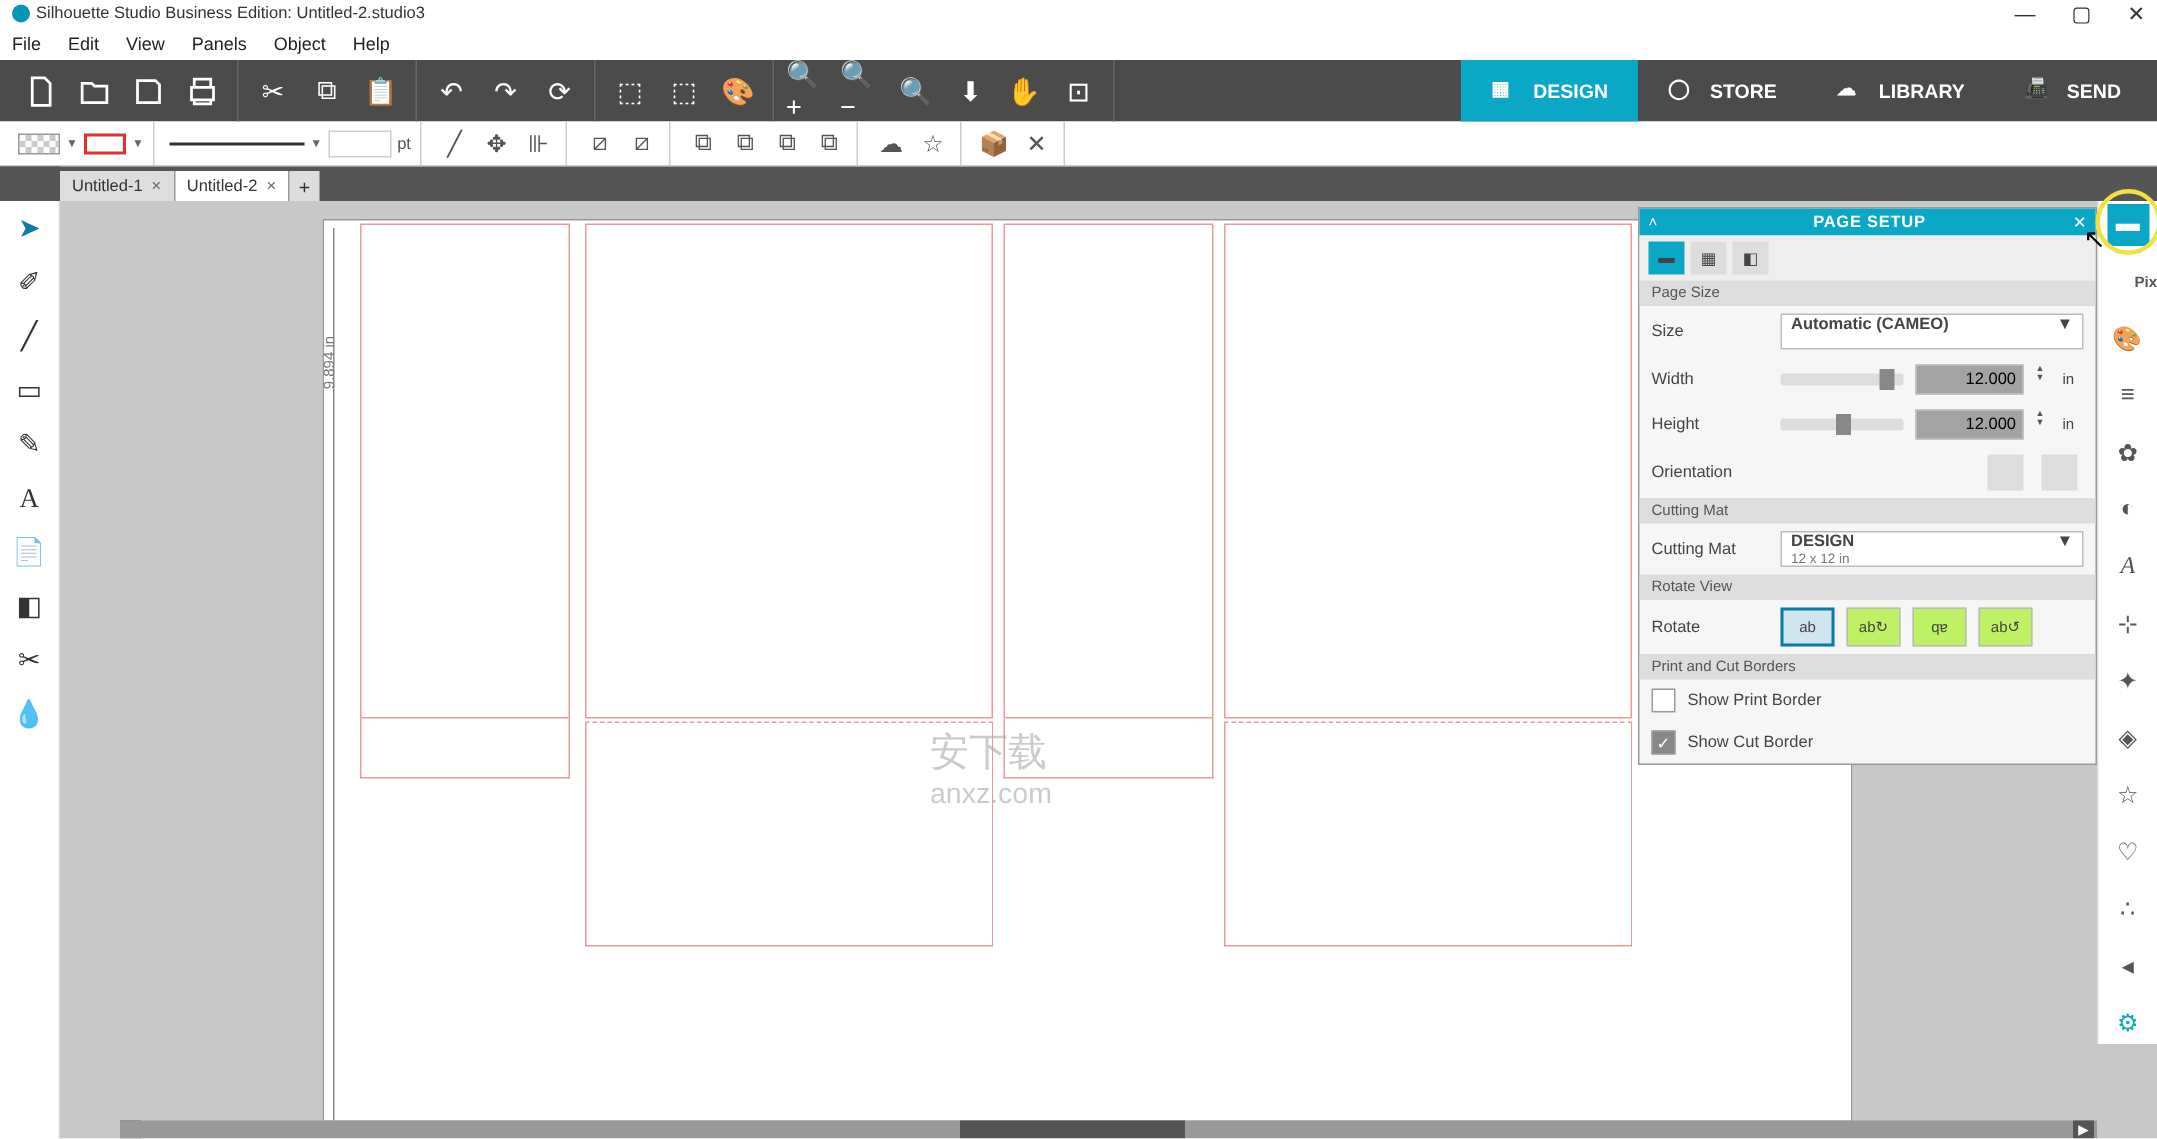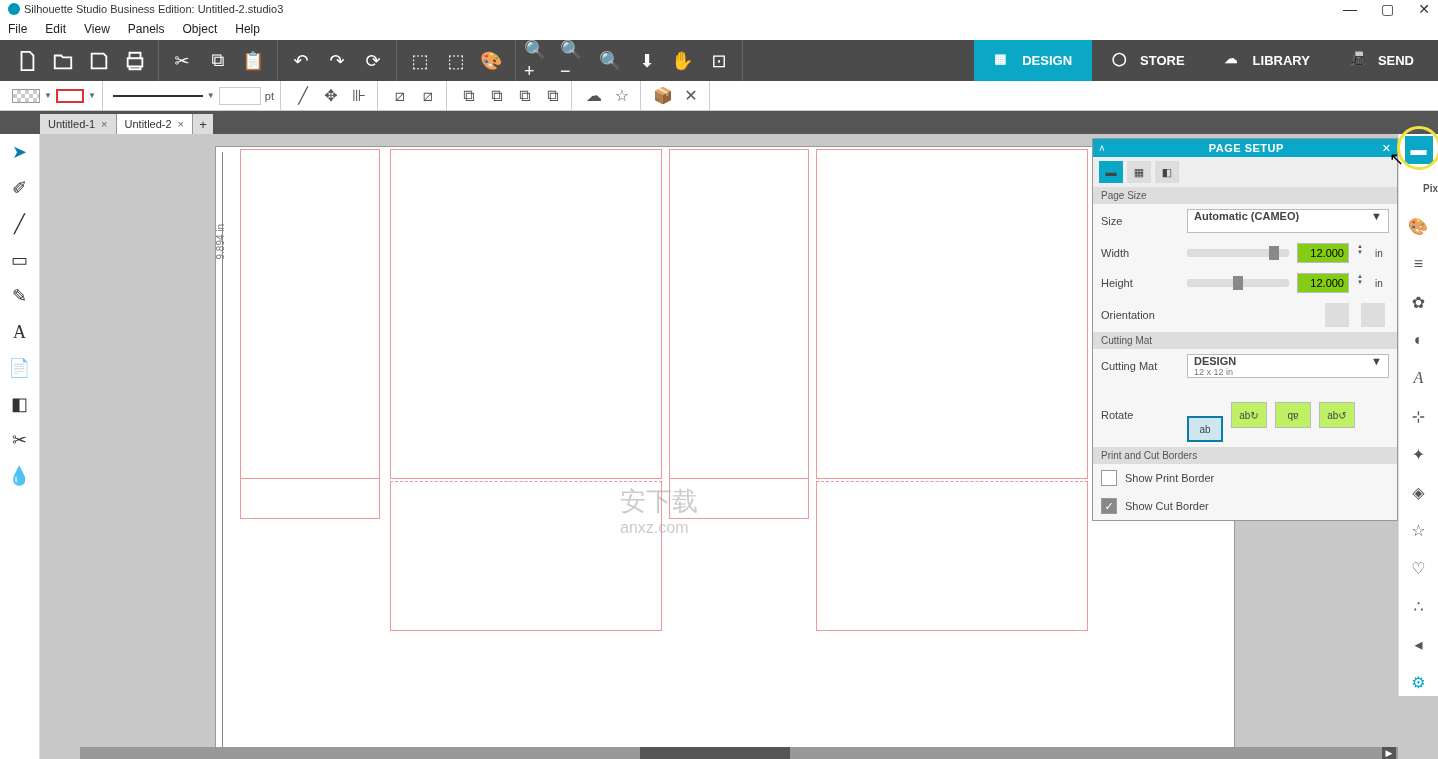--- a/index.html
+++ b/index.html
@@ -60,21 +60,21 @@
 .p1 { left: 0; top: 0; width: 140px; height: 330px; border: 1px solid #e99; }
 .p2 { left: 150px; top: 0; width: 272px; height: 330px; border: 1px solid #e99; }
 .p3 { left: 429px; top: 0; width: 140px; height: 330px; border: 1px solid #e99; }
 .p4 { left: 576px; top: 0; width: 272px; height: 330px; border: 1px solid #e99; }
 .flap1 { left: 0; top: 330px; width: 140px; height: 40px; border: 1px solid #e99; border-top: none; }
 .flap2 { left: 429px; top: 330px; width: 140px; height: 40px; border: 1px solid #e99; border-top: none; }
 .bot1 { left: 150px; top: 332px; width: 272px; height: 150px; border: 1px solid #e99; border-top: 1px dashed #e99; }
 .bot2 { left: 576px; top: 332px; width: 272px; height: 150px; border: 1px solid #e99; border-top: 1px dashed #e99; }
 
 .watermark { position: absolute; left: 580px; top: 350px; color: #aaa; font-size: 26px; opacity: 0.6; }
-.watermark .sub { font-size: 16px; display: block; text-align: left; }
+.watermark .sub { font-size: 19px; display: block; text-align: center; }
 
 .scrollbar-h { position: absolute; bottom: 0; left: 40px; right: 40px; height: 12px; background: #999; }
 .scrollbar-h-thumb { position: absolute; left: 560px; width: 150px; height: 100%; background: #555; }
 .scroll-arrow-l, .scroll-arrow-r { position: absolute; bottom: 0; width: 14px; height: 12px; background: #555; color: #fff; font-size: 9px; display: flex; align-items: center; justify-content: center; }
 .scroll-arrow-l { left: 40px; }
 .scroll-arrow-r { right: 42px; }
 
 
 .right-tools { position: absolute; right: 0; top: 134px; width: 40px; background: #fff; display: flex; flex-direction: column; align-items: center; gap: 10px; padding-top: 2px; border-left: 1px solid #ddd; }
 .right-tools .tool { width: 28px; height: 28px; display: flex; align-items: center; justify-content: center; cursor: pointer; color: #555; font-size: 16px; }
@@ -88,29 +88,29 @@
 .panel-head .title { flex: 1; text-align: center; font-weight: 600; letter-spacing: 0.5px; }
 .panel-head .close-x { cursor: pointer; }
 .panel-tabs { display: flex; gap: 4px; padding: 4px 6px; background: #eee; }
 .panel-tab { width: 24px; height: 22px; background: #ddd; display: flex; align-items: center; justify-content: center; cursor: pointer; }
 .panel-tab.active { background: #0aa7c7; }
 .section-head { background: #ddd; color: #555; padding: 3px 8px; font-size: 10px; }
 .row { display: flex; align-items: center; padding: 5px 8px; gap: 8px; }
 .row .lbl { width: 78px; }
 .row .slider { flex: 1; height: 8px; background: #ddd; position: relative; border-radius: 2px; }
 .row .slider .thumb { position: absolute; top: -3px; width: 10px; height: 14px; background: #888; }
-.row .num-input { width: 52px; height: 20px; font-size: 11px; text-align: right; padding: 0 4px; border: 1px solid #bbb; background: #84cc16; }
+.row .num-input { width: 72px; height: 20px; font-size: 11px; text-align: right; padding: 0 4px; border: 1px solid #bbb; background: #a3a3a3; }
 .row .spinner { width: 10px; height: 20px; display: flex; flex-direction: column; font-size: 6px; color: #555; }
 .row .unit { font-size: 10px; width: 14px; }
 .row .dropdown { flex: 1; height: 24px; background: #fff; border: 1px solid #bbb; display: flex; align-items: flex-start; justify-content: space-between; padding: 0 6px; cursor: pointer; }
 .row .dropdown .dd-main { font-weight: 600; font-size: 11px; }
 .row .dropdown .dd-sub { font-size: 9px; color: #777; display: block; }
 .row .orient { width: 24px; height: 24px; background: #ddd; margin-right: 4px; cursor: pointer; }
 .rotate-btn { width: 36px; height: 26px; background: #bef264; border: 1px solid #bbb; display: flex; align-items: center; justify-content: center; font-size: 10px; cursor: pointer; }
-.rotate-btn.active { background: #cfe6ee; border: 2px solid #0a7ca8; margin-top: 28px; }
+.rotate-btn.active { background: #cfe6ee; border: 2px solid #0a7ca8; }
 .chk-row { display: flex; align-items: center; padding: 6px 8px; gap: 8px; }
 .chk { width: 16px; height: 16px; border: 1px solid #999; background: #fff; display: flex; align-items: center; justify-content: center; font-size: 11px; color: #fff; }
 .chk.checked { background: #888; }
 
 .cursor-img { position: absolute; right: 34px; top: 148px; font-size: 18px; color: #000; pointer-events: none; }
 </style>
 </head>
 <body>
 
 <div class="titlebar">
@@ -343,20 +343,21 @@
   <div class="row">
     <span class="lbl">Cutting Mat</span>
     <div class="dropdown">
       <div>
         <span class="dd-main">DESIGN</span>
         <span class="dd-sub">12 x 12 in</span>
       </div>
       <span>▼</span>
     </div>
   </div>
+  <div class="section-head">Rotate View</div>
   <div class="row">
     <span class="lbl">Rotate</span>
     <div class="rotate-btn active">
         <span>ab</span>
       </div>
     <div class="rotate-btn">
         <span>ab↻</span>
       </div>
     <div class="rotate-btn">
         <span>qɐ</span>

